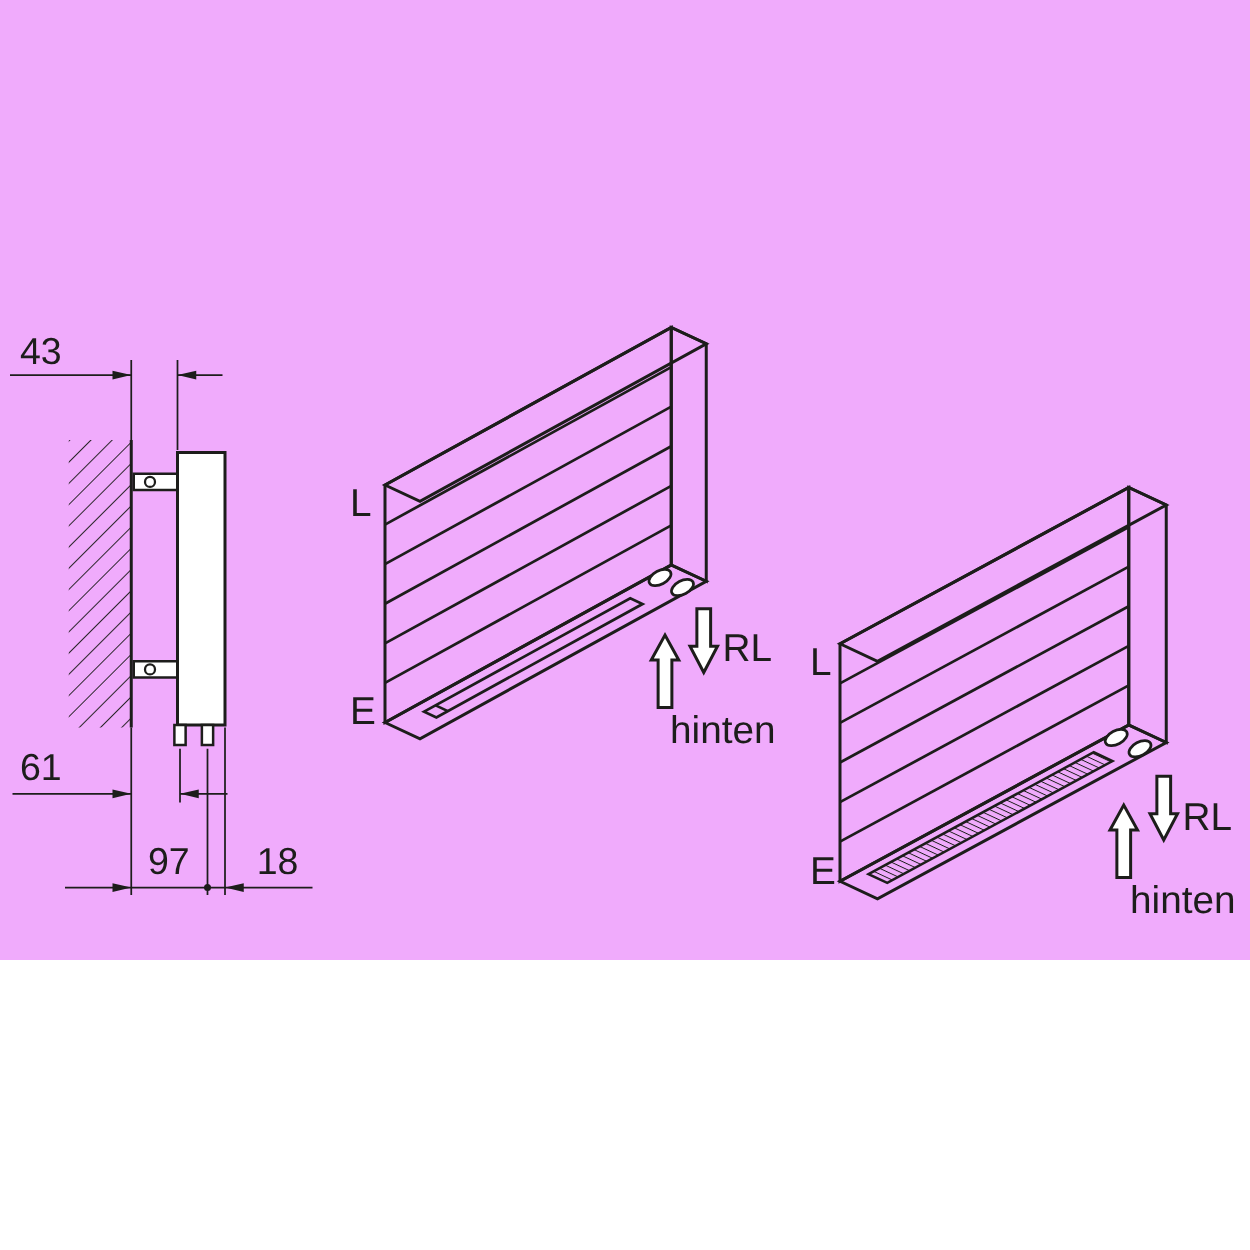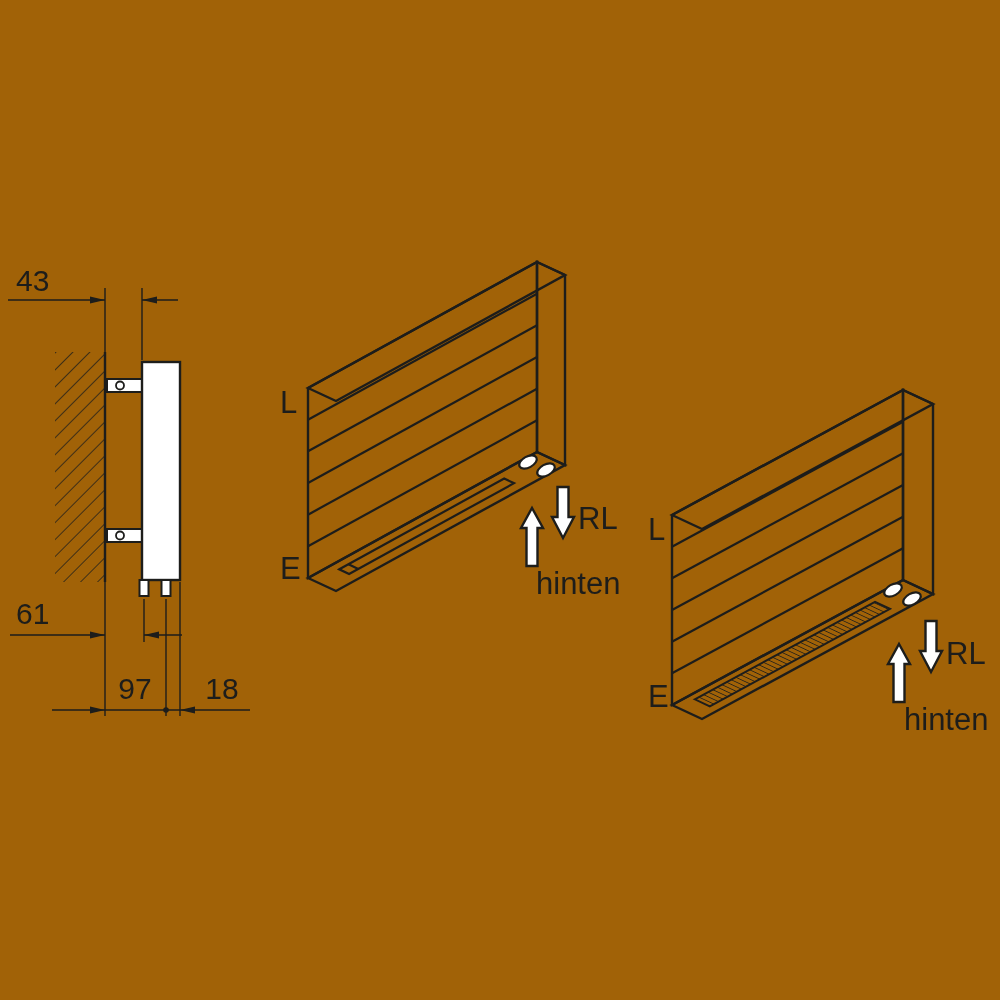--- a/index.html
+++ b/index.html
@@ -6,22 +6,22 @@
     margin: 0;
     padding: 0;
     background: #ffffff;
     width: 1000px;
     height: 1000px;
     font-family: "Liberation Sans", sans-serif;
   }
   .canvas {
     position: relative;
     width: 1000px;
-    height: 1000px;
-    background: #a16207;
+    height: 768px;
+    background: #f0abfc;
   }
   svg { display: block; }
   .outline  { stroke: #1d1d1b; stroke-width: 2.4; fill: none; stroke-linejoin: miter; }
   .outline-f{ stroke: #1d1d1b; stroke-width: 2.4; fill: #ffffff; stroke-linejoin: miter; }
   .division { stroke: #1d1d1b; stroke-width: 2.2; fill: none; }
   .thin     { stroke: #1d1d1b; stroke-width: 1.4; fill: none; }
   .arrhead  { fill: #1d1d1b; stroke: none; }
   .dimtext  { font-family: "Liberation Sans", sans-serif; font-size: 30px; fill: #1d1d1b; }
   .lbltext  { font-family: "Liberation Sans", sans-serif; font-size: 31px; fill: #1d1d1b; }
 </style>

